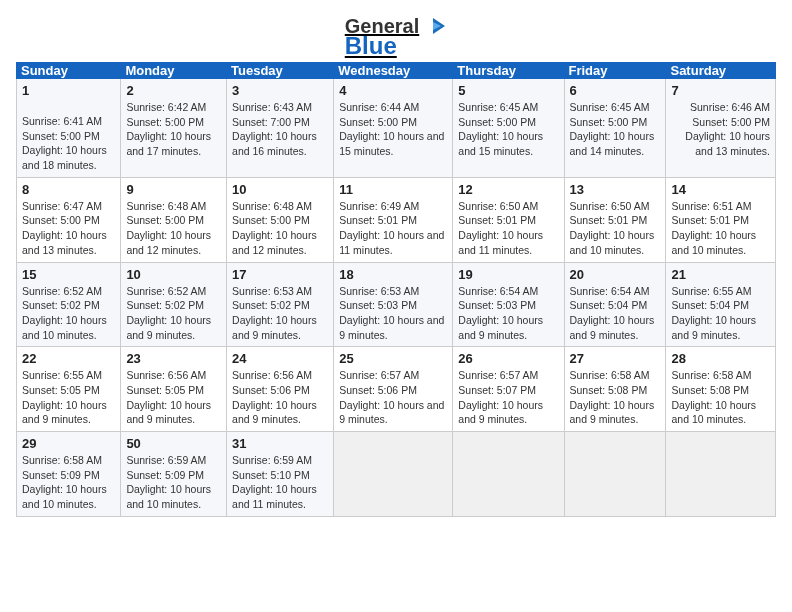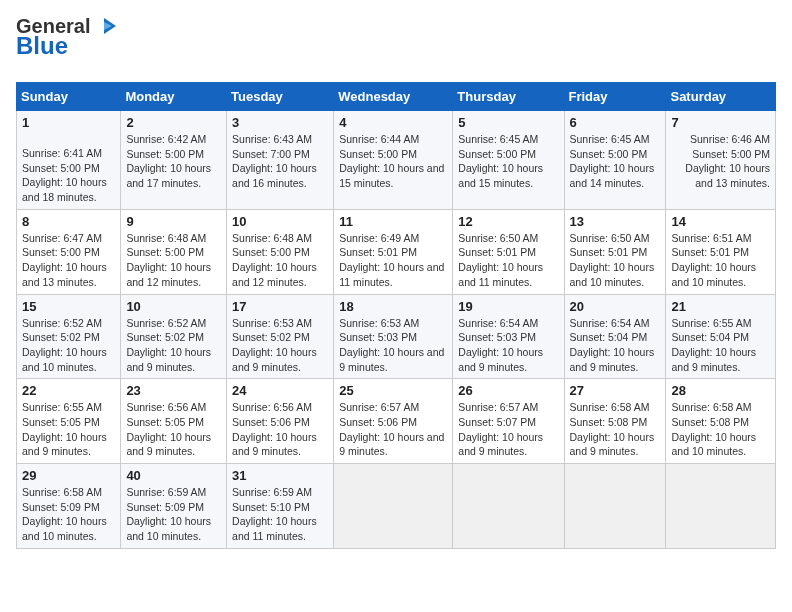--- a/index.html
+++ b/index.html
@@ -5,23 +5,24 @@
     * { box-sizing: border-box; margin: 0; padding: 0; }
     body {
       font-family: Arial, sans-serif;
       background: #fff;
       width: 792px;
       min-height: 612px;
       padding: 16px;
     }
     .header {
       display: flex;
-      justify-content: flex-start;
+      justify-content: center;
       align-items: flex-start;
-      margin-bottom: 24px;
+      margin-bottom: 4px;
+      text-decoration: underline;
     }
     .logo {
       display: flex;
       flex-direction: column;
       align-items: flex-start;
     }
     .title-block {
       text-align: right;
     }
     .main-title {
@@ -34,21 +35,21 @@
       color: #555;
     }
     table {
       width: 100%;
       border-collapse: collapse;
       font-size: 11px;
     }
     thead tr th {
       background: #1565c0;
       color: #fff;
-      padding: 6px 4px;
+      padding: 0 4px;
       text-align: left;
       font-size: 13px;
       font-weight: bold;
       border: 1px solid #1565c0;
     }
     tbody tr td {
       border: 1px solid #ccc;
       padding: 4px 5px;
       vertical-align: top;
       min-height: 80px;
@@ -289,21 +290,21 @@
         </td>
       </tr>
       <tr>
         <td>
           <span class="day-num">29</span>
           <div class="day-info" style="white-space: pre-line;">Sunrise: 6:58 AM
 Sunset: 5:09 PM
 Daylight: 10 hours and 10 minutes.</div>
         </td>
         <td>
-          <span class="day-num">40</span>
+          <span class="day-num">50</span>
           <div class="day-info" style="white-space: pre-line;">Sunrise: 6:59 AM
 Sunset: 5:09 PM
 Daylight: 10 hours and 10 minutes.</div>
         </td>
         <td>
           <span class="day-num">31</span>
           <div class="day-info" style="white-space: pre-line;">Sunrise: 6:59 AM
 Sunset: 5:10 PM
 Daylight: 10 hours and 11 minutes.</div>
         </td>

